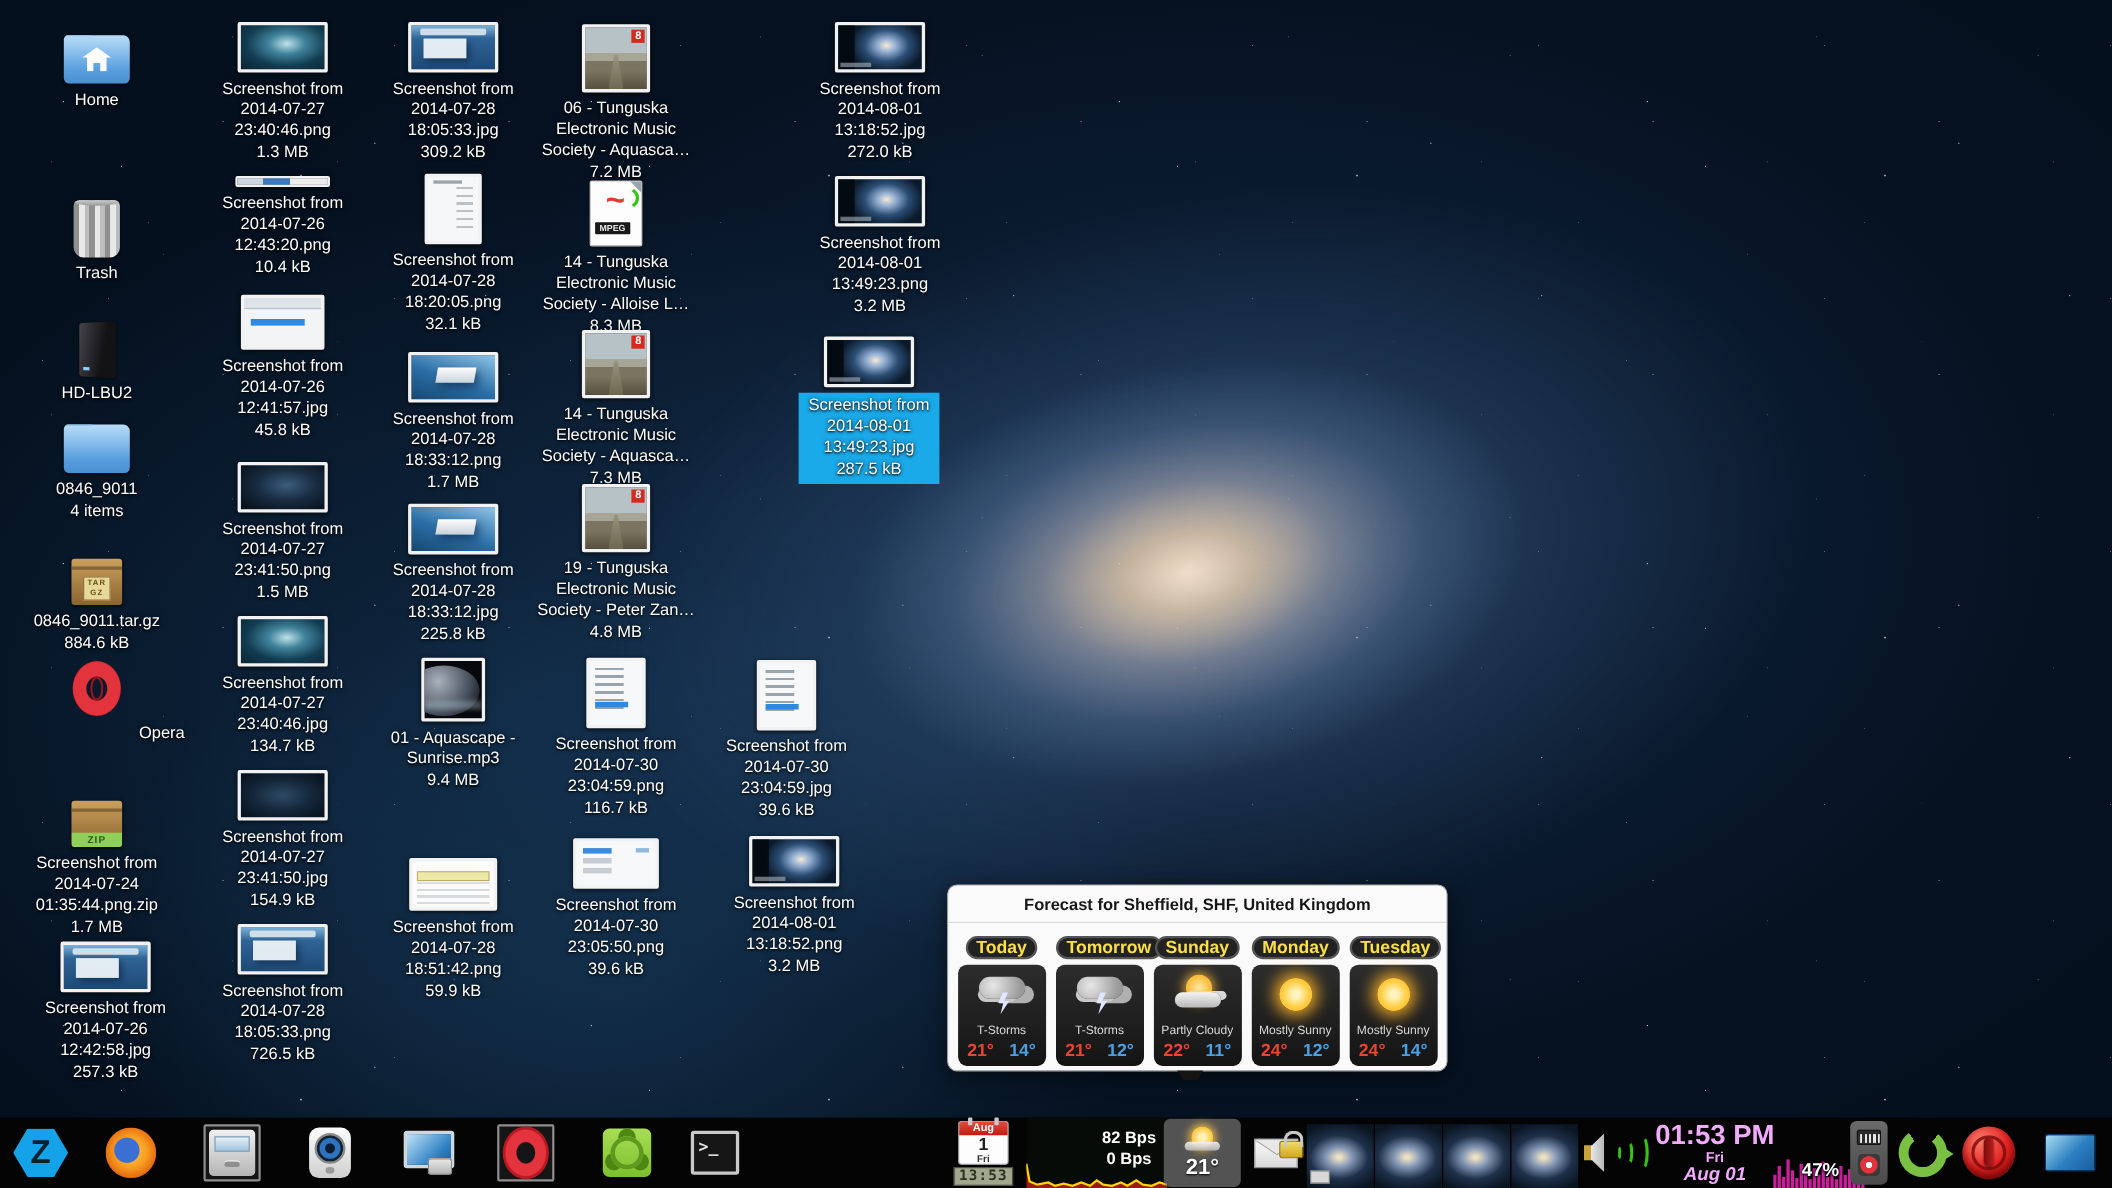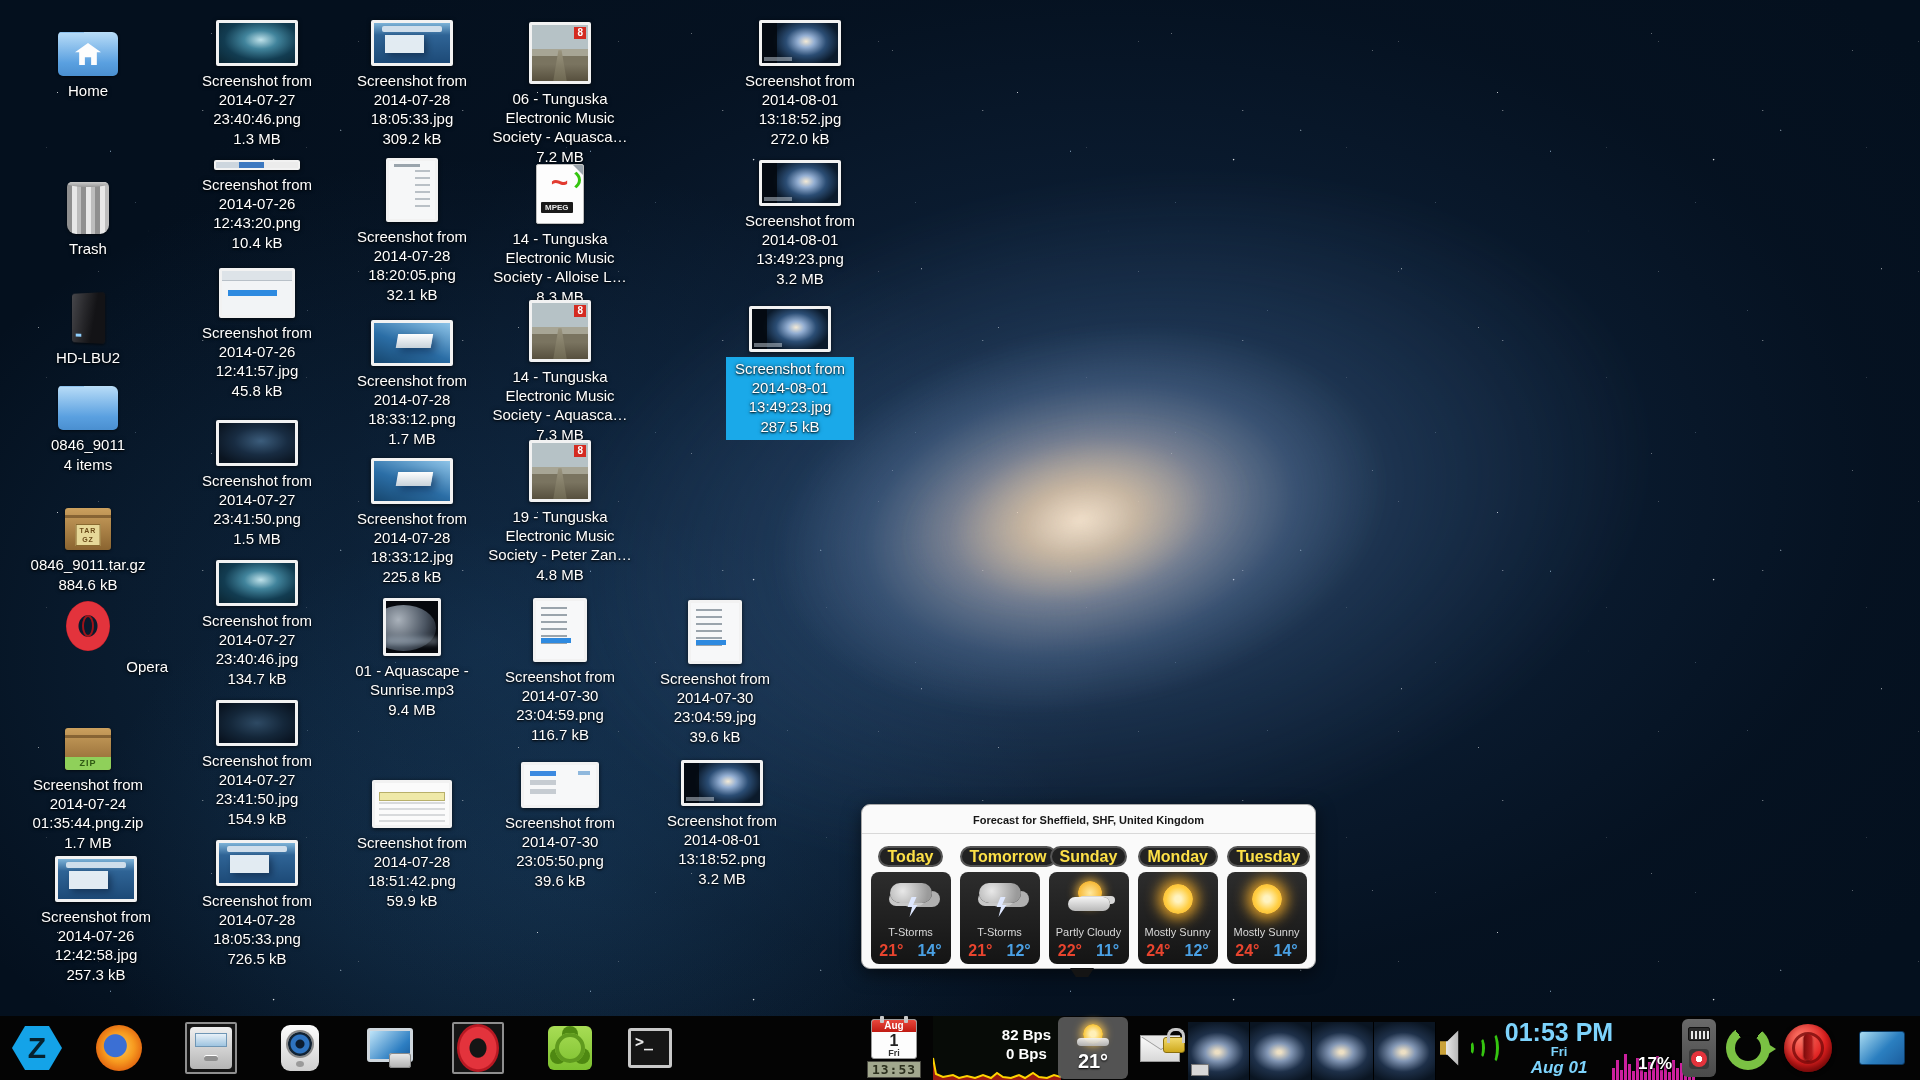--- a/index.html
+++ b/index.html
@@ -120,21 +120,21 @@
   .t-zip .badge { position:absolute; left:0; bottom:0; width:100%; background:#8fd05a; color:#2f5a14;
     font-size:9px; font-weight:bold; line-height:13px; letter-spacing:1px; }
   .t-opera { width:50px; height:52px; }
   .t-opera::before { content:''; position:absolute; left:50%; top:50%; transform:translate(-50%,-50%);
     width:44px; height:50px; border-radius:50%; background:radial-gradient(ellipse, transparent 0 9px, #e3333c 10px 21px, #c81e28 22px); }
   .t-opera::after { content:''; position:absolute; left:50%; top:50%; transform:translate(-50%,-50%); width:12px; height:22px; border-radius:50%; background:#fff; box-shadow:0 0 0 2px #9e1218 inset; background:transparent; }
 
   
   .weather-popup { position:absolute; left:861px; top:804px; width:455px; background:#fafafa;
     border:1px solid #a8a8a8; border-radius:9px; box-shadow:0 5px 18px rgba(0,0,0,.55); z-index:5; }
-  .wp-title { text-align:center; font-size:11px; font-weight:bold; color:#161616; padding:9px 0 7px;
+  .wp-title { text-align:center; font-size:15px; font-weight:bold; color:#161616; padding:9px 0 7px;
     border-bottom:1px solid #d8d8d8; }
   .wp-days { display:flex; justify-content:center; gap:9px; padding:12px 8px 4px; }
   .wp-day { width:80px; text-align:center; }
   .wp-pill { display:inline-block; background:#222; border:2px solid #555; color:#fde047; font-weight:bold;
     font-size:16px; line-height:15px; padding:1px 8px; border-radius:11px; margin-bottom:5px; white-space:nowrap; }
   .wp-card { background:linear-gradient(#2d2d2d,#141414); border-radius:8px; height:92px; padding:5px 3px 5px;
     display:flex; flex-direction:column; align-items:center; justify-content:flex-end; }
   .wp-icon { width:46px; height:40px; position:relative; margin-bottom:auto; margin-top:2px; }
   .wi-t-storms::before { content:''; position:absolute; left:2px; top:4px; width:42px; height:20px; border-radius:12px;
     background:radial-gradient(circle at 30% 40%, #e8e8e8, #9a9a9a 80%);
@@ -231,21 +231,21 @@
   .ws.has-window::after { content:''; position:absolute; left:3px; bottom:4px; width:16px; height:10px;
     background:#d8d8d8; border:1px solid #777; }
 
   .volume { left:1438px; width:62px; flex-direction:row !important; gap:2px; }
   .spk { width:26px; height:38px; background:linear-gradient(90deg,#caa23a 0 6px, #e8e8e8 6px, #9a9a9a);
     clip-path:polygon(0 32%, 30% 32%, 72% 4%, 72% 96%, 30% 68%, 0 68%); }
   .wave { border:3px solid #35c510; border-left:none; border-top-color:transparent; border-bottom-color:transparent;
     border-radius:0 50% 50% 0 / 0 50% 50% 0; }
   .w1 { width:6px; height:14px; } .w2 { width:9px; height:22px; } .w3 { width:12px; height:32px; }
 
-  .clock { left:1498px; width:122px; color:#7dd3fc; text-align:left; }
+  .clock { left:1498px; width:122px; color:#f0abfc; text-align:left; }
   .clk-time { font-size:25px; font-weight:bold; line-height:25px; }
   .clk-wd { font-size:13px; font-weight:bold; line-height:14px; }
   .clk-date { font-size:17px; font-weight:bold; line-height:18px;font-style:italic; }
 
   .cpu { left:1612px; width:86px; height:64px; position:absolute; top:0; cursor:pointer; }
   .cpu svg { position:absolute; left:0; bottom:0; }
   .cpu-label { position:absolute; left:50%; bottom:6px; transform:translateX(-50%); color:#fff; font-weight:bold;
     font-size:17px; text-shadow:0 1px 2px #000, 0 0 3px #000; }
 
   .systray { left:1682px; width:34px; height:58px; top:3px; background:linear-gradient(#6a6a6a,#4a4a4a);
@@ -531,21 +531,21 @@
           <rect x="52" y="18" width="3" height="16"></rect>
           <rect x="56" y="26" width="3" height="8"></rect>
         <rect x="60" y="14" width="3" height="20"></rect>
           <rect x="64" y="22" width="3" height="12"></rect>
           <rect x="68" y="17" width="3" height="17"></rect>
         <rect x="72" y="25" width="3" height="9"></rect>
           <rect x="76" y="20" width="3" height="14"></rect>
           <rect x="80" y="23" width="3" height="11"></rect>
       </g>
     </svg>
-    <div class="cpu-label">17%</div>
+    <div class="cpu-label">47%</div>
   </div>
 
   <div class="applet systray">
     <div class="kbd"></div>
     <div class="tray-opera"></div>
   </div>
 
   <div class="applet logout">
     <div class="logout-ring"></div>
   </div>

